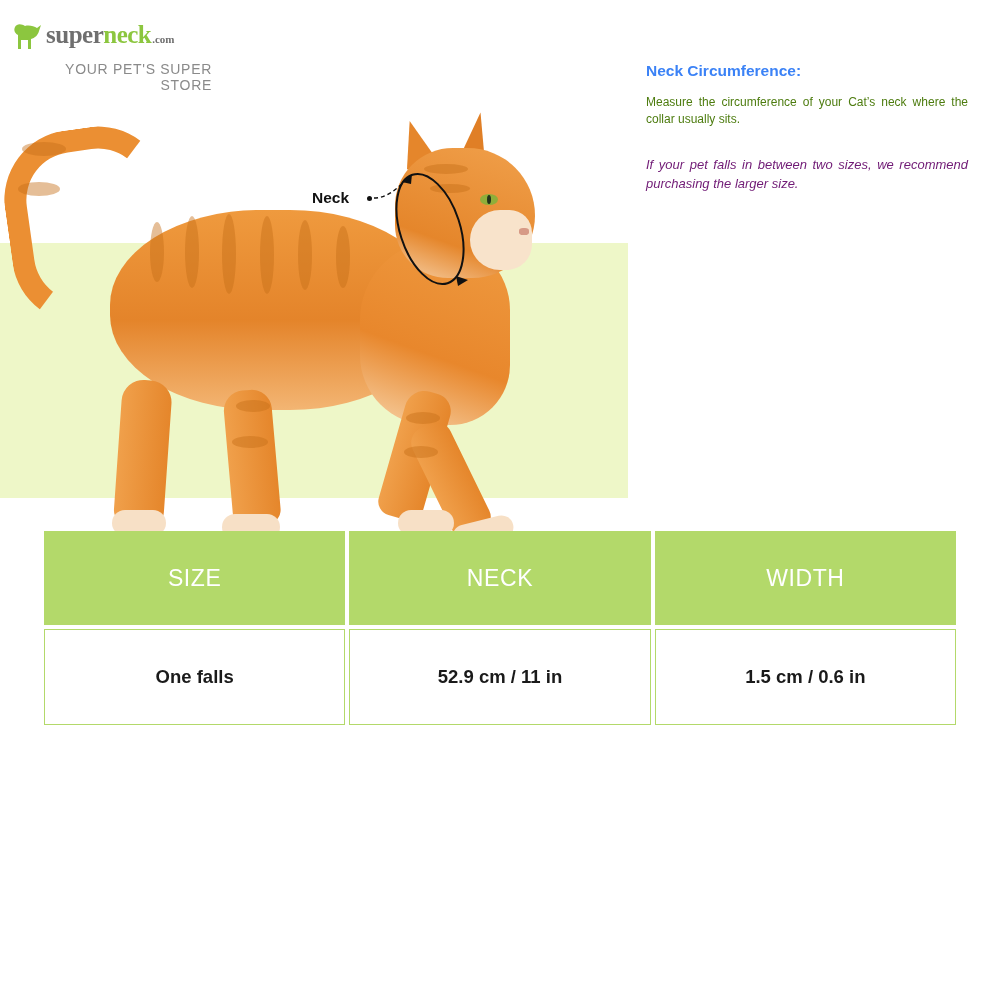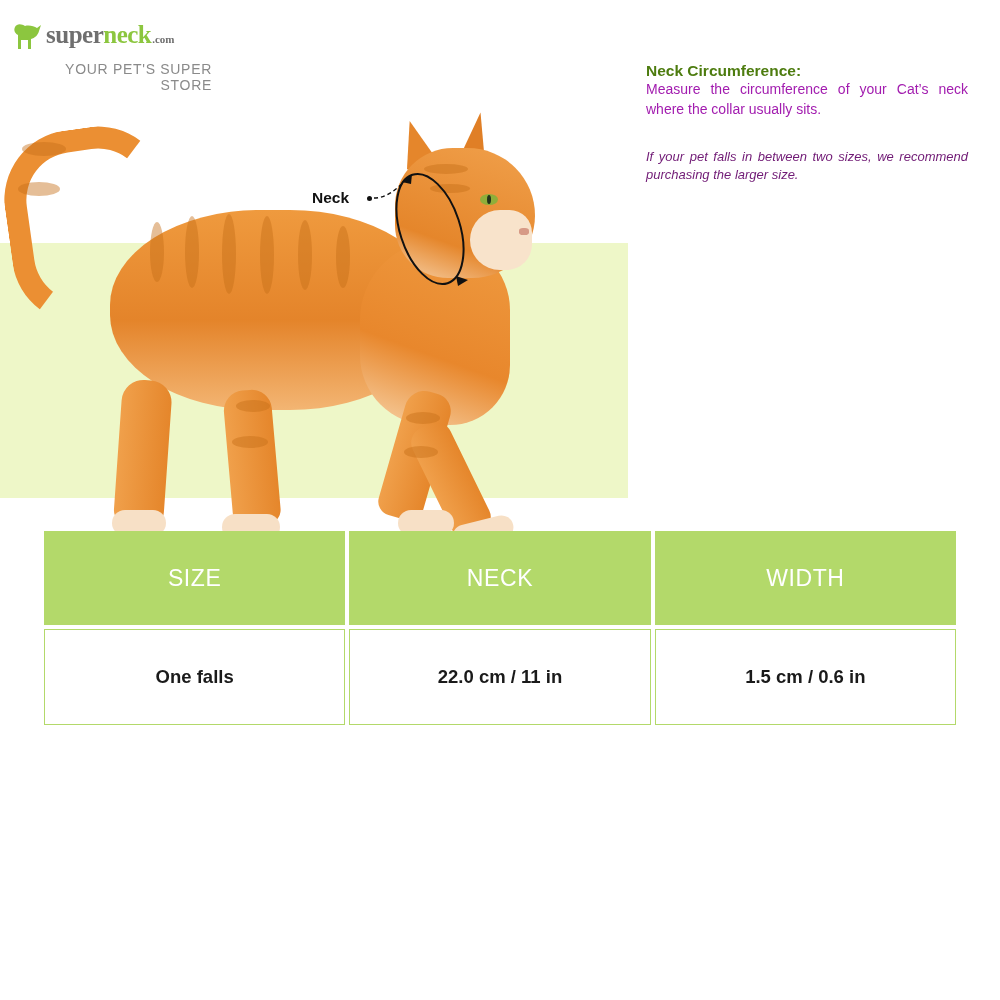--- a/index.html
+++ b/index.html
@@ -265,26 +265,26 @@
   
   .info {
     position: absolute;
     left: 646px;
     top: 62px;
     width: 322px;
   }
   .info-title {
     font-size: 15.5px;
     font-weight: bold;
+    color: #3b82f6;
+    margin: 0 0 14px 0;
+  }
+  .info-body {
+    font-size: 12px;
     color: #4d7c0f;
-    margin: 0 0 0 0;
-  }
-  .info-body {
-    font-size: 14px;
-    color: #a21caf;
     line-height: 1.42;
     text-align: justify;
     margin: 0;
   }
   .info-note {
     font-size: 13px;
     color: #701a75;
     line-height: 1.42;
     text-align: justify;
     font-style: italic;
@@ -401,17 +401,17 @@
   <thead>
     <tr>
       <th>SIZE</th>
       <th>NECK</th>
       <th>WIDTH</th>
     </tr>
   </thead>
   <tbody>
     <tr>
       <td>One falls</td>
-      <td>22.0 cm / 11 in</td>
+      <td>52.9 cm / 11 in</td>
       <td>1.5 cm / 0.6 in</td>
     </tr>
   </tbody>
 </table>
 
 </body></html>

